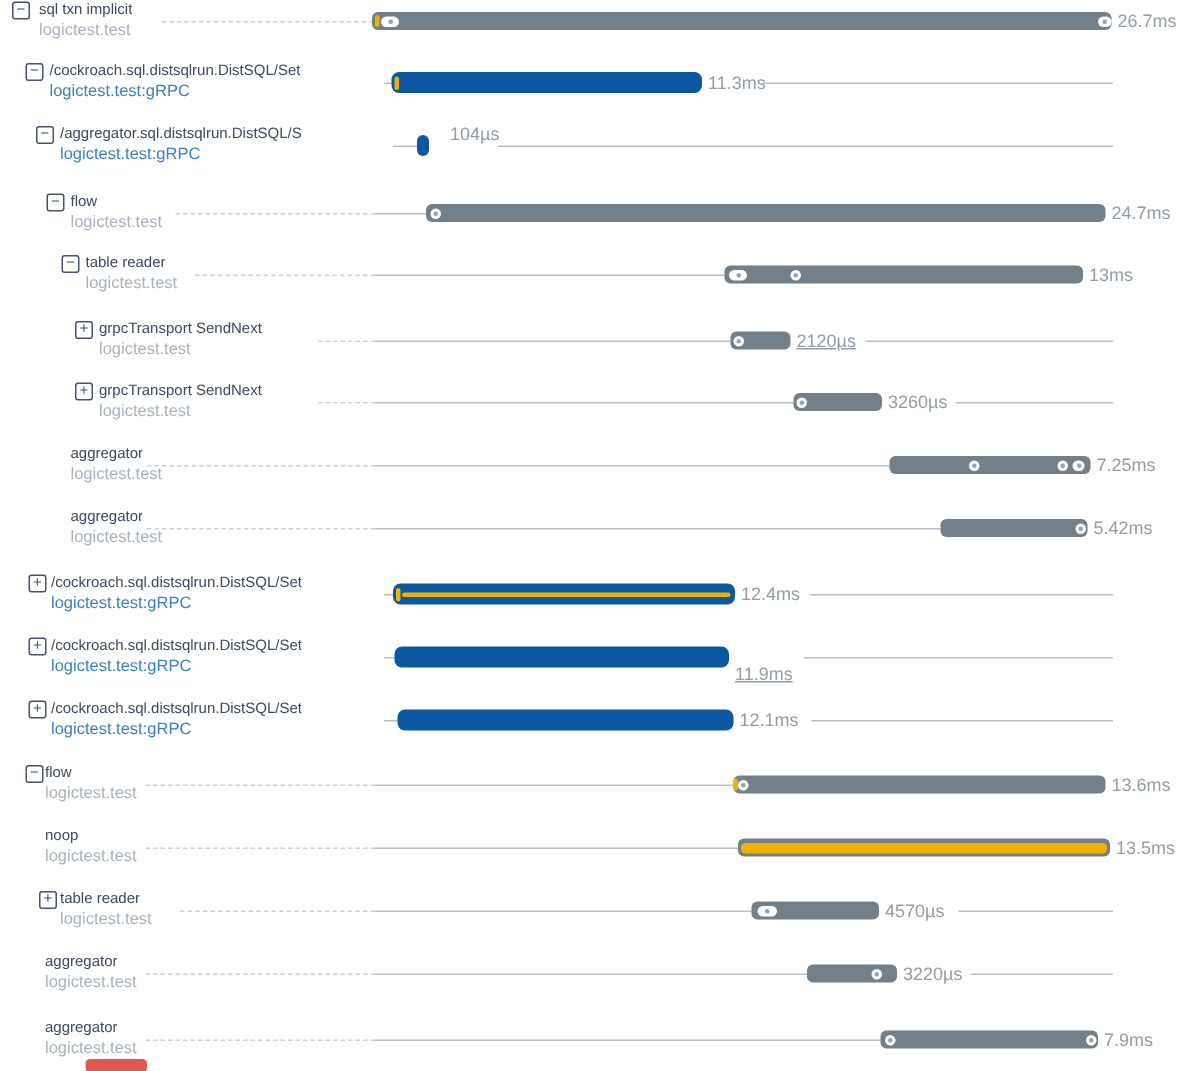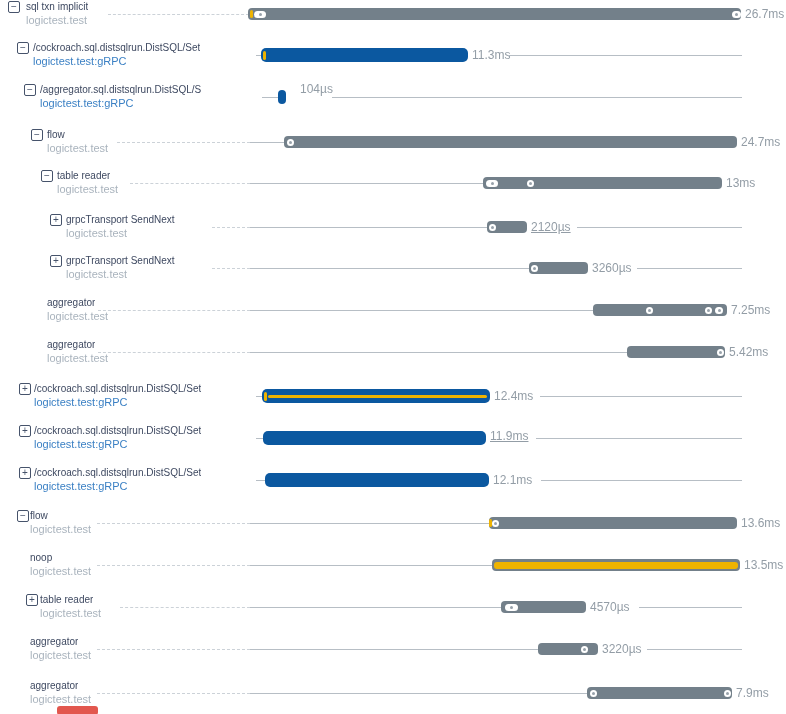--- a/index.html
+++ b/index.html
@@ -135,21 +135,21 @@
         <span class="tick" style="left: 264px; top: 391.5px; height: 9px;"></span>
         <span class="dur" style="left: 494px; top: 389px;">12.4ms</span>
         <span class="line" style="left: 540px; top: 396px; width: 202px;"></span>
       </div>
       <div class="row">
         <span class="tgl" style="left: 19px; top: 425px;">+</span>
         <span class="ttl" style="left: 34px; top: 424px; max-width: 223px;">/cockroach.sql.distsqlrun.DistSQL/Set</span>
         <span class="sub grpc" style="left: 34px; top: 439px;">logictest.test:gRPC</span>
         <span class="line" style="left: 256px; top: 438px; width: 7px;"></span>
         <span class="bar blue" style="left: 263px; top: 431px; width: 223px;"></span>
-        <span class="dur" style="left: 490px; top: 429px; text-decoration: underline;">11.9ms</span>
+        <span class="dur" style="left: 490px; top: 442px; text-decoration: underline;">11.9ms</span>
         <span class="line" style="left: 536px; top: 438px; width: 206px;"></span>
       </div>
       <div class="row">
         <span class="tgl" style="left: 19px; top: 467px;">+</span>
         <span class="ttl" style="left: 34px; top: 466px; max-width: 223px;">/cockroach.sql.distsqlrun.DistSQL/Set</span>
         <span class="sub grpc" style="left: 34px; top: 481px;">logictest.test:gRPC</span>
         <span class="line" style="left: 256px; top: 480px; width: 9px;"></span>
         <span class="bar blue" style="left: 265px; top: 473px; width: 224px;"></span>
         <span class="dur" style="left: 493px; top: 473px;">12.1ms</span>
         <span class="line" style="left: 541px; top: 480px; width: 201px;"></span>

